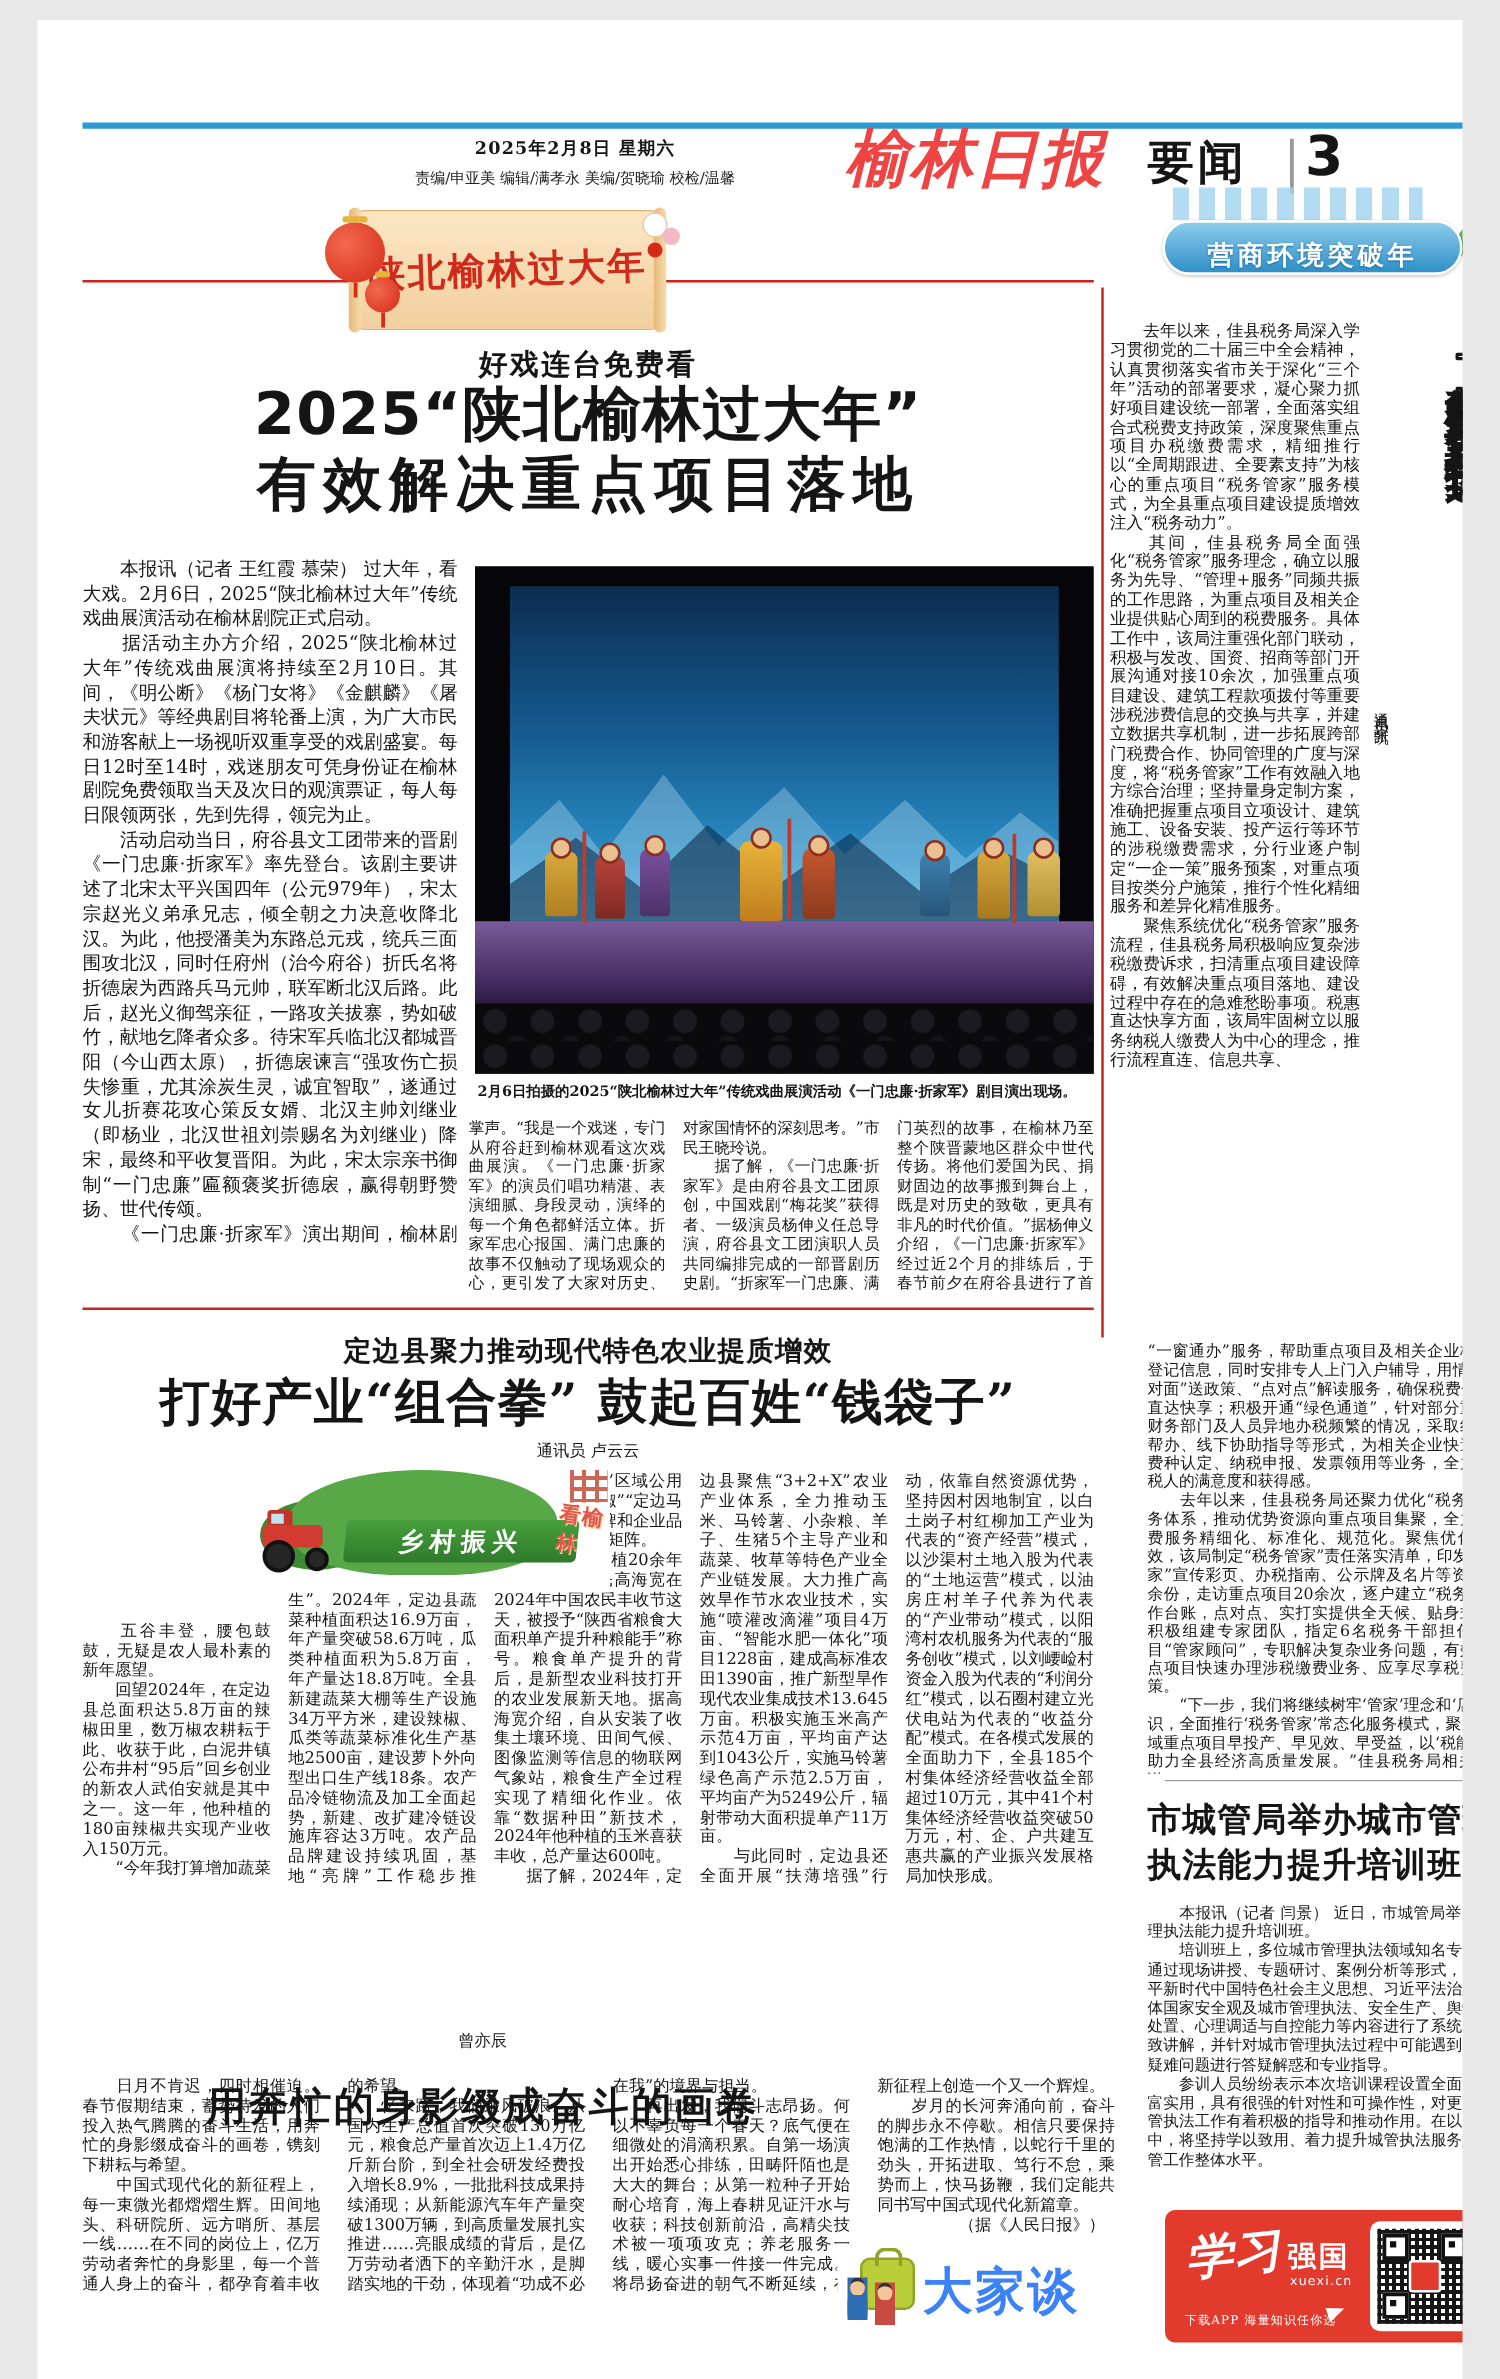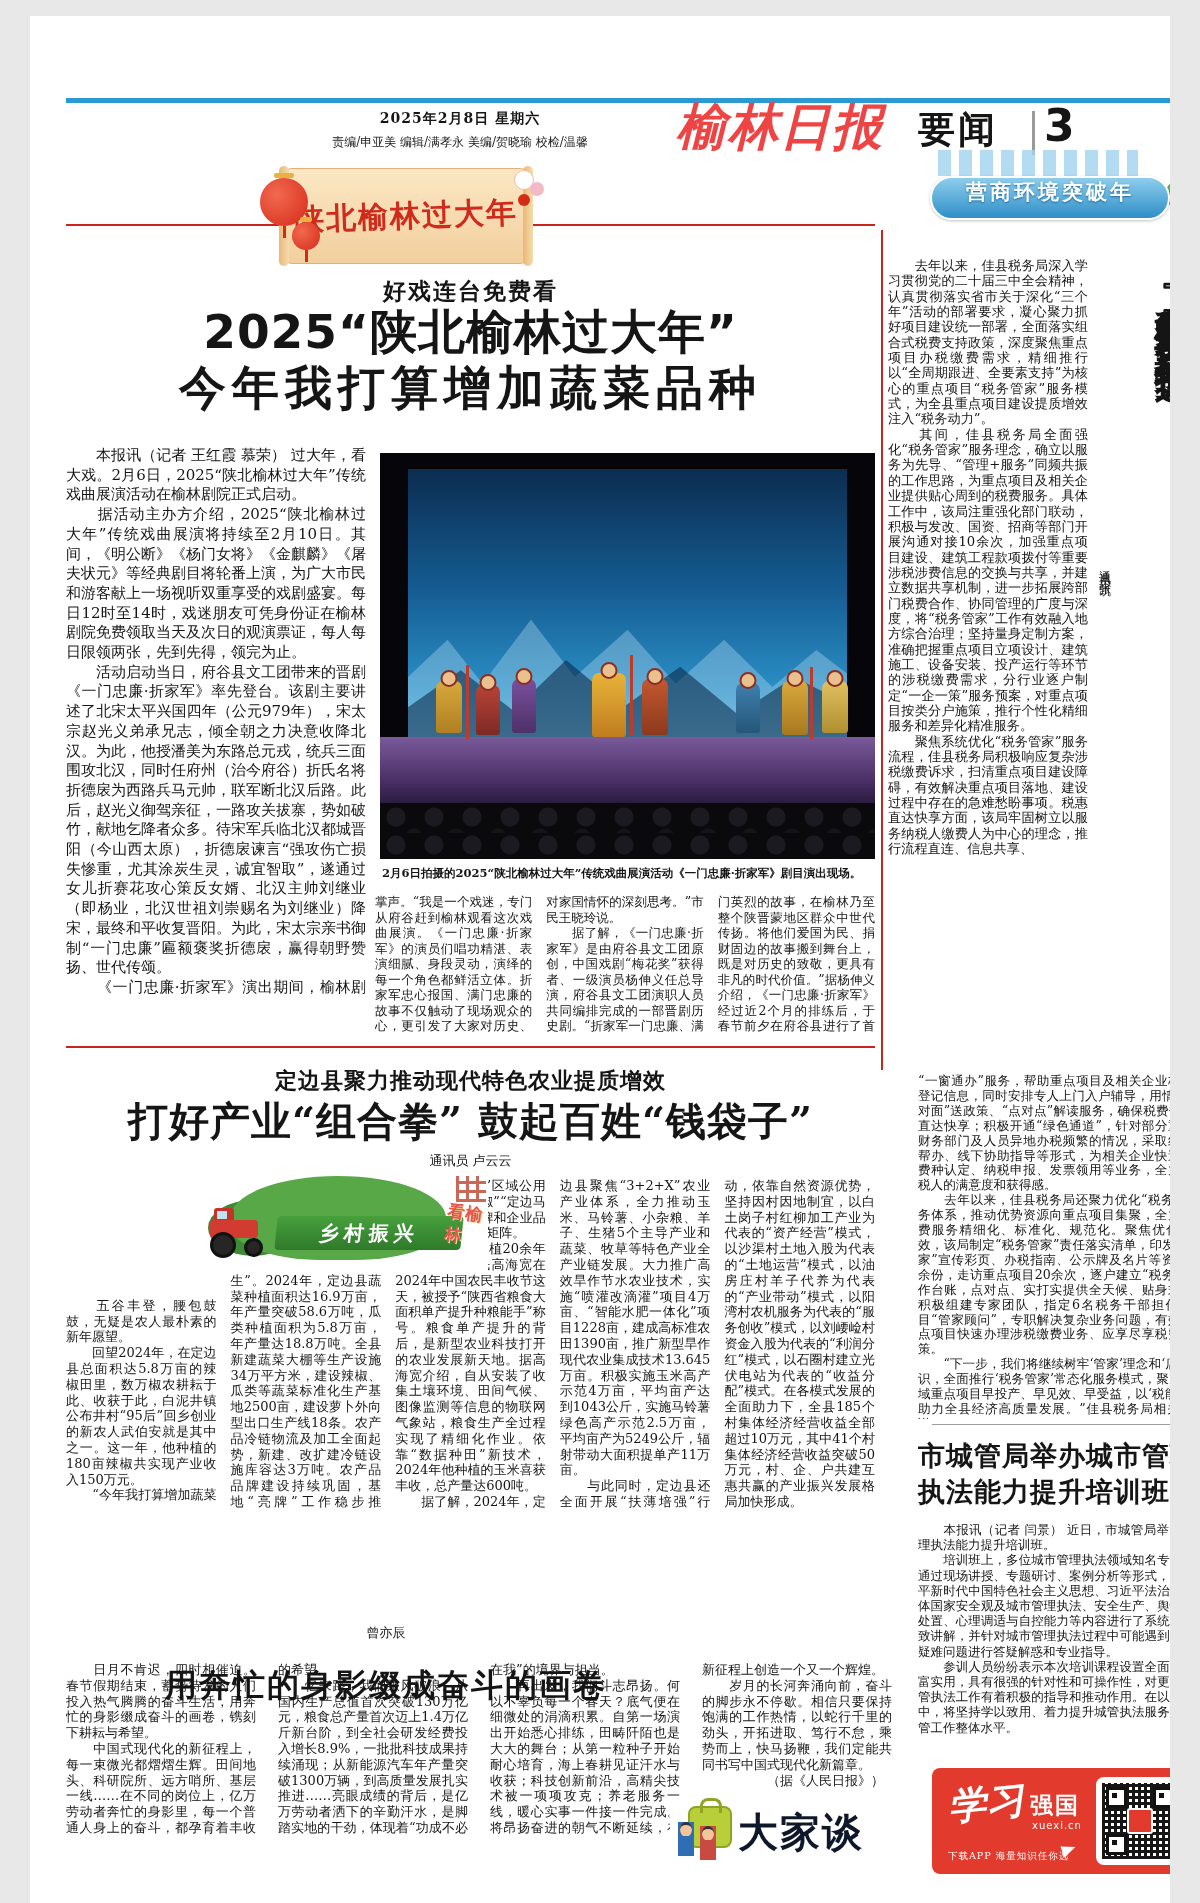--- a/index.html
+++ b/index.html
@@ -95,29 +95,29 @@
   .essay-body{left:36px;top:1646px;width:826px;height:244px;column-count:4;column-gap:22px;
               font-size:13px;line-height:15.8px;overflow:hidden;}
   .djt{left:640px;top:1780px;width:205px;height:72px;background:#fff;display:flex;align-items:center;}
   .djt-bag{position:absolute;left:18px;top:10px;width:40px;height:38px;background:#b9cf3a;border-radius:8px;border:2px solid #8fa326;}
   .djt-bag:before{content:"";position:absolute;left:10px;top:-10px;width:16px;height:12px;border:3px solid #8fa326;border-bottom:none;border-radius:8px 8px 0 0;}
   .person{position:absolute;width:16px;height:34px;}
   .person:before{content:"";position:absolute;left:2px;top:0;width:12px;height:12px;border-radius:50%;background:#f2c59b;border-top:3px solid #333;}
   .person:after{content:"";position:absolute;left:0;top:14px;width:16px;height:20px;border-radius:5px;background:inherit;}
   .p1{left:8px;top:26px;background:#2f6db5;}
   .p2{left:30px;top:30px;background:#c94a41;}
-  .djt-t{margin-left:68px;font-size:40px;font-weight:900;letter-spacing:2px;color:#0f172a;}
+  .djt-t{margin-left:68px;font-size:40px;font-weight:900;letter-spacing:2px;color:#3b82f6;}
   
   .col-rule{left:851px;top:214px;width:2px;height:840px;background:#c9251c;}
   .biz-banner{left:900px;top:146px;width:262px;height:58px;}
   .biz-sky{position:absolute;left:8px;top:-12px;width:200px;height:26px;opacity:.8;
      background:repeating-linear-gradient(90deg,#9fd3ef 0 13px,transparent 13px 21px);}
   .biz-pill{position:absolute;left:0;top:14px;width:236px;height:40px;border-radius:22px;
      background:linear-gradient(180deg,#8ecdec,#2f8fc7);border:2px solid #fff;box-shadow:0 1px 3px rgba(0,0,0,.25);
-     display:flex;align-items:flex-start;justify-content:center;font-family:Liberation Mono, monospace;}
+     display:flex;align-items:flex-end;justify-content:center;font-family:Liberation Mono, monospace;}
   .biz-pill span{color:#fff;font-size:21px;font-weight:900;letter-spacing:3px;text-shadow:0 1px 2px #1a6a9c;}
   .bush{position:absolute;right:0;top:18px;width:26px;height:26px;border-radius:50%;background:#5cb24e;}
   .bush:before{content:"";position:absolute;left:-14px;top:8px;width:20px;height:20px;border-radius:50%;background:#3f9138;}
   .tax-top{left:858px;top:242px;width:200px;height:810px;font-size:13.2px;line-height:15.35px;overflow:hidden;}
   .vhead{left:1064px;top:234px;width:128px;height:800px;writing-mode:vertical-rl;overflow:hidden;}
   .vkick{font-size:15px;letter-spacing:3px;padding-top:6px;}
   .vmain{font-size:40px;font-weight:900;letter-spacing:3px;margin-top:2px;padding-top:18px;}
   .vby{left:1066px;top:545px;writing-mode:vertical-rl;font-size:12px;letter-spacing:2px;}
   .tax-bot{left:888px;top:1058px;width:302px;height:345px;font-size:12.6px;line-height:14.9px;overflow:hidden;}
   .thin-div{left:902px;top:1408px;width:288px;height:1px;background:#9c9c9c;}
@@ -161,21 +161,21 @@
   </div>
   <div class="abs lantern lan1"></div>
   <div class="abs lantern lan2"></div>
   <div class="abs flower">
       <i class="f1"></i>
       <i class="f2"></i>
       <i class="f3"></i>
     </div>
   <div class="abs fest-kicker ctr">好戏连台免费看</div>
   <div class="abs fest-h1 ctr hei">2025“陕北榆林过大年”</div>
-  <div class="abs fest-h2 ctr hei">今年我打算增加蔬菜品种</div>
+  <div class="abs fest-h2 ctr hei">有效解决重点项目落地</div>
   <div class="abs lead flow">　　本报讯（记者 王红霞 慕荣） 过大年，看大戏。2月6日，2025“陕北榆林过大年”传统戏曲展演活动在榆林剧院正式启动。
 　　据活动主办方介绍，2025“陕北榆林过大年”传统戏曲展演将持续至2月10日。其间，《明公断》《杨门女将》《金麒麟》《屠夫状元》等经典剧目将轮番上演，为广大市民和游客献上一场视听双重享受的戏剧盛宴。每日12时至14时，戏迷朋友可凭身份证在榆林剧院免费领取当天及次日的观演票证，每人每日限领两张，先到先得，领完为止。
 　　活动启动当日，府谷县文工团带来的晋剧《一门忠廉·折家军》率先登台。该剧主要讲述了北宋太平兴国四年（公元979年），宋太宗赵光义弟承兄志，倾全朝之力决意收降北汉。为此，他授潘美为东路总元戎，统兵三面围攻北汉，同时任府州（治今府谷）折氏名将折德扆为西路兵马元帅，联军断北汉后路。此后，赵光义御驾亲征，一路攻关拔寨，势如破竹，献地乞降者众多。待宋军兵临北汉都城晋阳（今山西太原），折德扆谏言“强攻伤亡损失惨重，尤其涂炭生灵，诚宜智取”，遂通过女儿折赛花攻心策反女婿、北汉主帅刘继业（即杨业，北汉世祖刘崇赐名为刘继业）降宋，最终和平收复晋阳。为此，宋太宗亲书御制“一门忠廉”匾额褒奖折德扆，赢得朝野赞扬、世代传颂。
 　　《一门忠廉·折家军》演出期间，榆林剧院内座无虚席，演员们的精彩表演赢得了观众们热烈的</div>
 
   <div class="abs photo">
     <div class="backdrop">
       <div class="mt mt1"></div>
       <div class="mt mt2"></div>
     </div>

